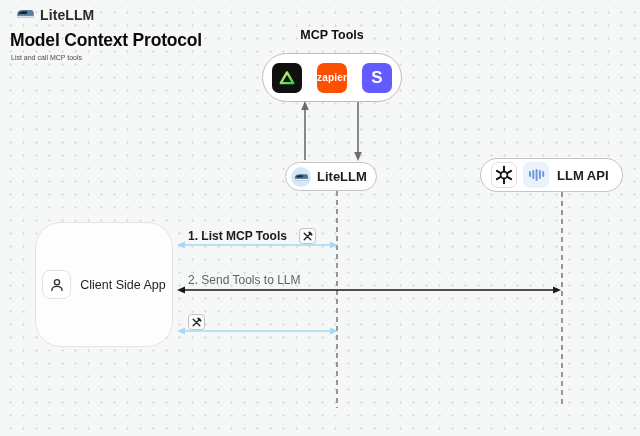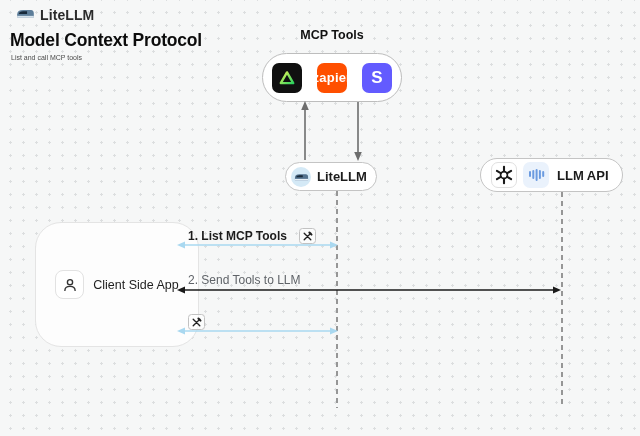--- a/index.html
+++ b/index.html
@@ -25,36 +25,36 @@
   .mcp-label{position:absolute;left:262px;top:28px;width:140px;text-align:center;font-size:12.5px;font-weight:700;color:#111;}
   .mcp-box{
     position:absolute;left:262px;top:53px;width:140px;height:49px;box-sizing:border-box;
     background:#fff;border:1.5px solid #bdbdbd;border-radius:24.5px;
     display:flex;align-items:center;justify-content:center;gap:15px;
   }
   .tool-sq{width:30px;height:30px;border-radius:7px;display:flex;align-items:center;justify-content:center;flex:0 0 auto;}
   .tool-sq.dark{background:#101010;}
   .tool-sq.zapier{background:#ff4f00;}
   .tool-sq.stripe{background:#635bff;}
-  .zapier-word{color:#fff;font-size:13px;font-weight:700;letter-spacing:.2px;}
+  .zapier-word{color:#fff;font-size:10px;font-weight:700;letter-spacing:.2px;}
   .stripe-letter{color:#fff;font-size:17px;font-weight:700;font-family:"Liberation Sans",sans-serif;}
   
   .v-arrow{position:absolute;}
   
   .node{box-sizing:border-box;background:#fff;border:1.5px solid #c4c4c4;display:flex;align-items:center;position:absolute;}
   .litellm-node{left:285px;top:162px;width:92px;height:29px;border-radius:14.5px;padding-left:5px;}
   .litellm-badge{width:20px;height:20px;border-radius:50%;background:#d4e9f6;display:flex;align-items:center;justify-content:center;}
   .litellm-node .node-label{font-size:13px;font-weight:600;color:#1c1c1c;margin-left:6px;}
   .llmapi-node{left:480px;top:158px;width:143px;height:34px;border-radius:17px;padding:0 10px;gap:6px;}
   .icon-sq{width:26px;height:26px;border-radius:7px;display:flex;align-items:center;justify-content:center;flex:0 0 auto;box-sizing:border-box;}
   .icon-sq.white{background:#fff;border:1px solid #e0e0e0;}
   .icon-sq.blue{background:#eaf2fc;}
   .llmapi-node .node-label{font-size:13px;font-weight:600;color:#1c1c1c;margin-left:2px;}
   .client-box{
-    left:35px;top:222px;width:164px;height:125px;border-radius:26px;
+    left:35px;top:222px;width:138px;height:125px;border-radius:26px;
     background:#fdfdfd;border:1.5px solid #e4e4e4;
     justify-content:center;gap:9px;
   }
   .person-sq{width:27px;height:27px;border-radius:8px;background:#fff;border:1px solid #e2e2e2;display:flex;align-items:center;justify-content:center;}
   .client-box .node-label{font-size:12.5px;font-weight:500;color:#1f1f1f;}
   
   .lifeline{
     position:absolute;width:2px;
     background:repeating-linear-gradient(to bottom,#969696 0 5px,transparent 5px 9px);
   }

